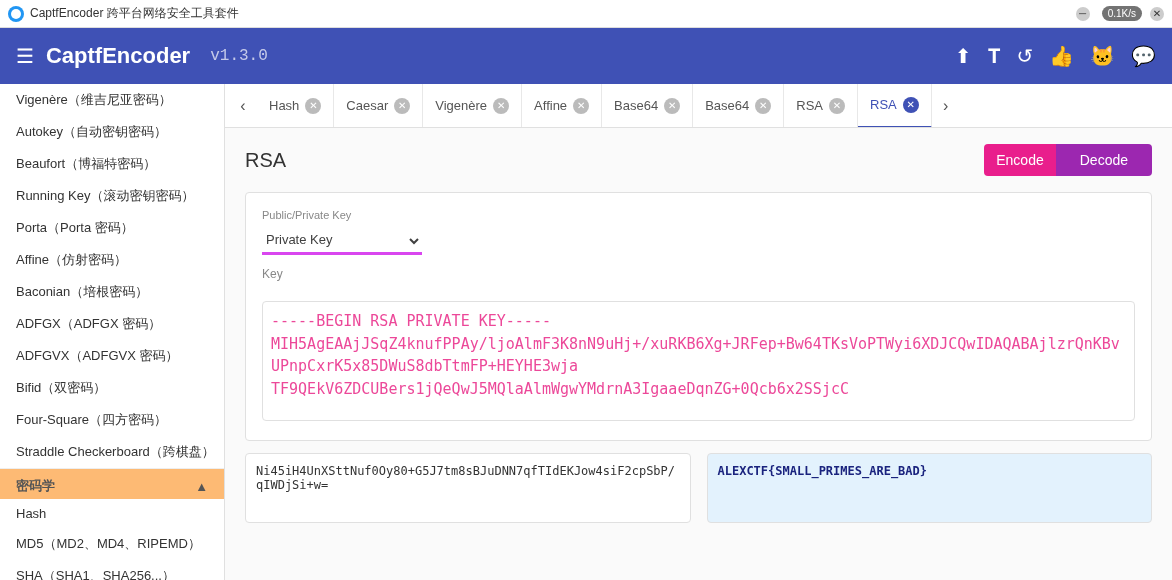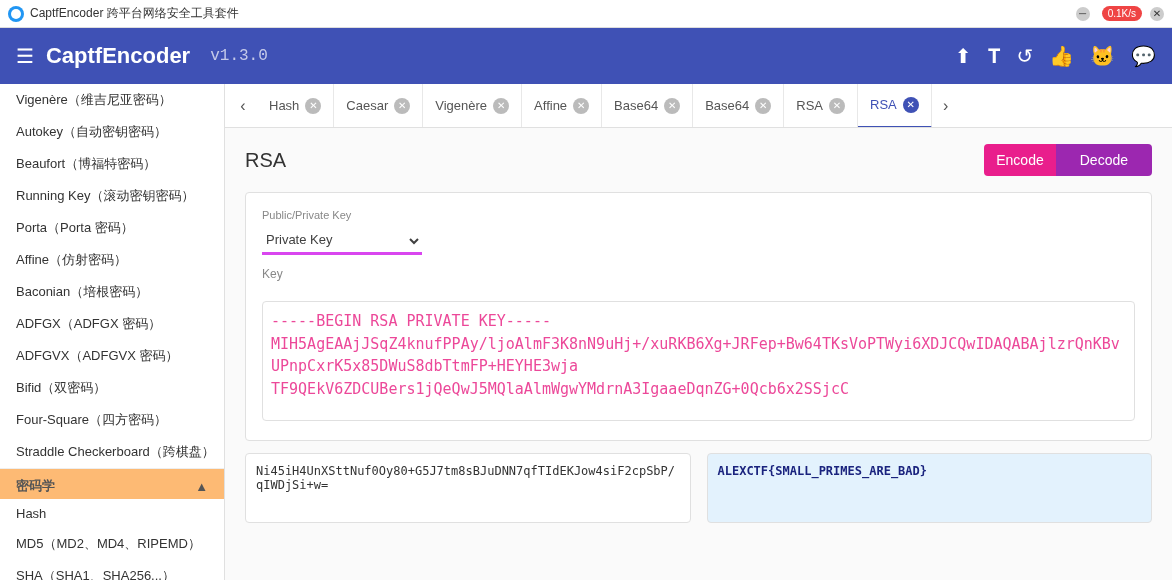--- a/index.html
+++ b/index.html
@@ -26,21 +26,21 @@
       align-items: center;
       gap: 8px;
     }
     .title-bar .win-btn {
       width: 14px; height: 14px; background: #ccc; border-radius: 50%;
       display: inline-flex; align-items: center; justify-content: center; font-size: 10px; cursor: pointer;
     }
     .win-minimize { background: #ffd700; }
     .win-close { background: #ff6b6b; }
     .network-badge {
-      background: #ef4444; color: white; border-radius: 12px;
+      background: #737373; color: white; border-radius: 12px;
       padding: 2px 6px; font-size: 10px; margin-left: 4px;
     }
 
     
     .header {
       background: #3f51b5;
       height: 56px;
       display: flex;
       align-items: center;
       padding: 0 16px;

